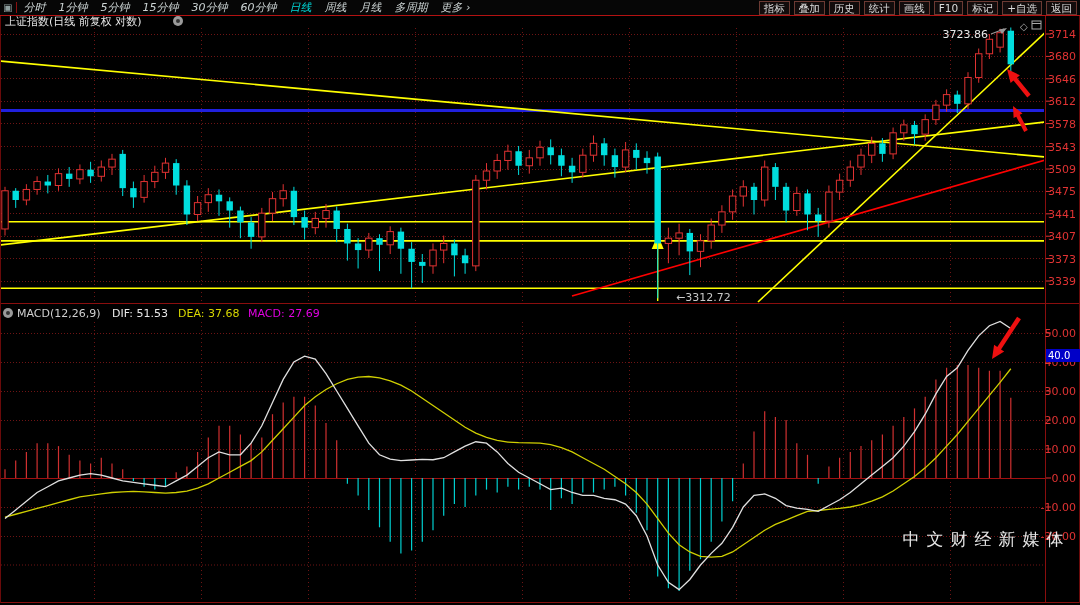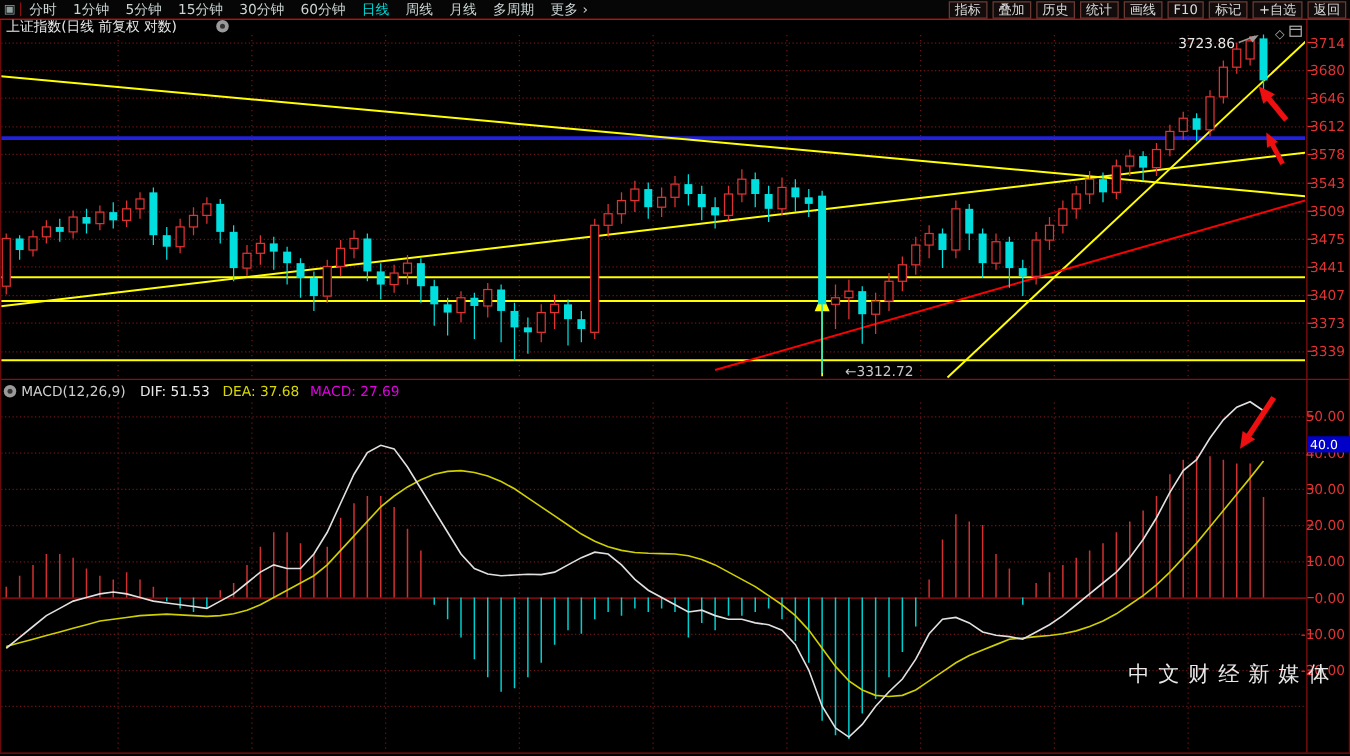--- a/index.html
+++ b/index.html
@@ -3,21 +3,21 @@
 <meta charset="utf-8">
 <style>
   html,body{margin:0;padding:0;background:#000;}
   #app{position:relative;width:1080px;height:605px;background:#000;overflow:hidden;
        font-family:"DejaVu Sans","Liberation Sans",sans-serif;}
   .menubar{position:absolute;left:0;top:0;width:1080px;height:15px;background:#060606;
            border-bottom:1px solid #b31212;display:flex;align-items:center;font-size:11px;color:#ccd4d4;}
   .micon{color:#8fa0a0;margin:0 4px 0 3px;font-size:10px;cursor:pointer;}
   .mdiv{width:1px;height:11px;background:#8a1010;margin-right:6px;}
   #period-menu{display:flex;gap:13px;white-space:nowrap;}
-  #period-menu span{cursor:pointer;}
+  #period-menu span{cursor:pointer;font-style:italic;}
   #period-menu .sel{color:#00d8d8;}
   .spacer{flex:1;}
   #right-toolbar{display:flex;gap:4px;margin-right:3px;}
   #right-toolbar span{border:1px solid #6b3a33;background:#120c0c;color:#dcdcdc;
         padding:0 4px;height:12px;line-height:12px;font-size:10.5px;cursor:pointer;}
   svg text{font-family:"DejaVu Sans","Liberation Sans",sans-serif;}
   .logo{position:absolute;left:893px;top:526px;width:187px;height:78px;display:flex;
         flex-direction:column;align-items:center;z-index:5;}
   .logo-row{display:flex;align-items:center;gap:8px;}
   .logo-mark{width:54px;height:54px;}

